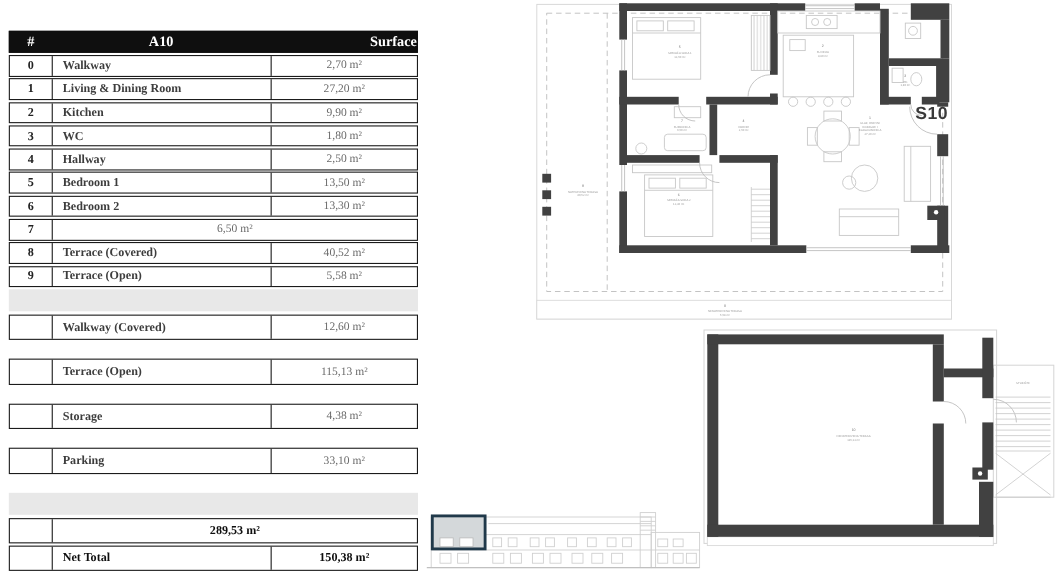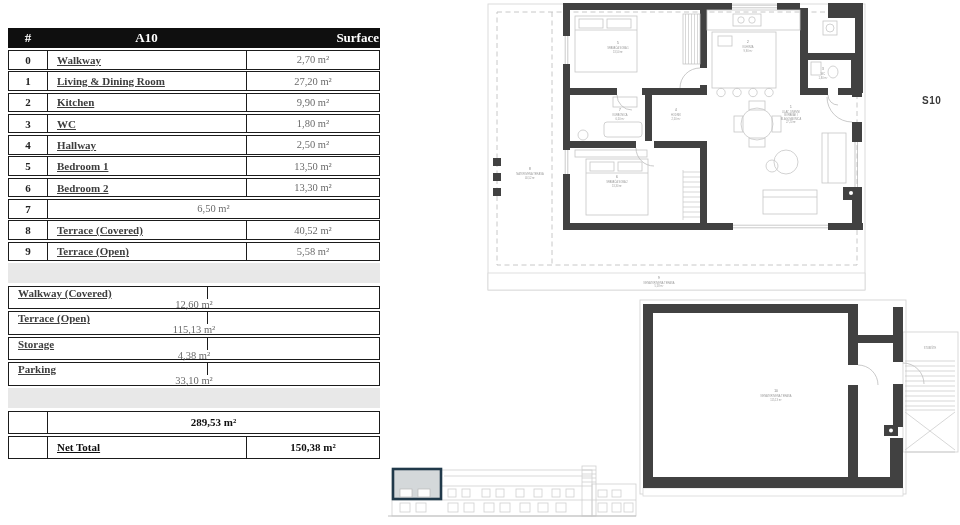--- a/index.html
+++ b/index.html
@@ -9,34 +9,34 @@
 
   
   #surface-table{position:absolute;left:8px;top:28px;width:372px;}
   .t-head{display:flex;align-items:center;background:#0f0f0f;border:1.5px solid #0f0f0f;
           box-sizing:border-box;height:20px;margin-bottom:2px;color:#fff;font-weight:bold;font-size:13px;}
   .t-head .h-num{width:38px;text-align:center;}
   .t-head .h-name{width:199px;text-align:center;}
   .t-head .h-surf{flex:1;text-align:right;}
   .t-row{display:flex;align-items:stretch;background:#fff;border:1.5px solid #1b1b1b;
          box-sizing:border-box;height:19.5px;margin-bottom:1.8px;}
-  .t-row.tall{height:23.5px;margin-bottom:2px;flex-direction:column;}
+  .t-row.tall{height:23.5px;margin-bottom:17px;}
   .t-row.total{height:23px;margin-bottom:2px;}
   .c-num{width:38px;border-right:1.5px solid #1b1b1b;display:flex;align-items:center;
          justify-content:center;font-weight:bold;font-size:11px;color:#222;}
   .c-name{width:199px;border-right:1.5px solid #1b1b1b;display:flex;align-items:center;
-          padding-left:9px;box-sizing:border-box;font-weight:bold;font-size:11px;color:#3d3d3d;text-decoration:underline;}
+          padding-left:9px;box-sizing:border-box;font-weight:bold;font-size:11px;color:#3d3d3d;}
   .c-surf{flex:1;display:flex;align-items:center;justify-content:center;font-size:10.5px;color:#6b6b6b;}
   .t-row.total .c-name,.t-row.total .c-surf{color:#0f0f0f;font-weight:bold;font-size:11px;}
   .spacer{height:20px;margin:1px 0 3px;background:#e8e8e8;}
 
   
   .plan{position:absolute;}
-  #unit-label{position:absolute;left:922px;top:95px;font-family:"Liberation Sans",sans-serif;
-              font-weight:bold;font-size:10px;color:#3a3a3a;letter-spacing:.5px;}
+  #unit-label{position:absolute;left:832px;top:95px;font-family:"Liberation Sans",sans-serif;
+              font-weight:bold;font-size:16px;color:#3a3a3a;letter-spacing:.5px;}
   svg text{font-family:"Liberation Sans",sans-serif;}
   .lblnum{font-size:3.2px;fill:#777;}
   .lbltxt{font-size:2.6px;fill:#9a9a9a;}
 </style>
 </head>
 <body>
 
 <div class="page">
 
   <div id="surface-table">

